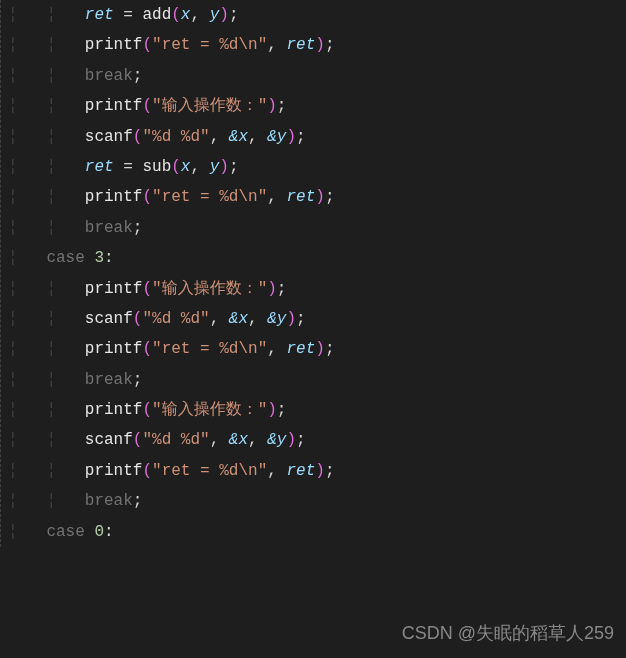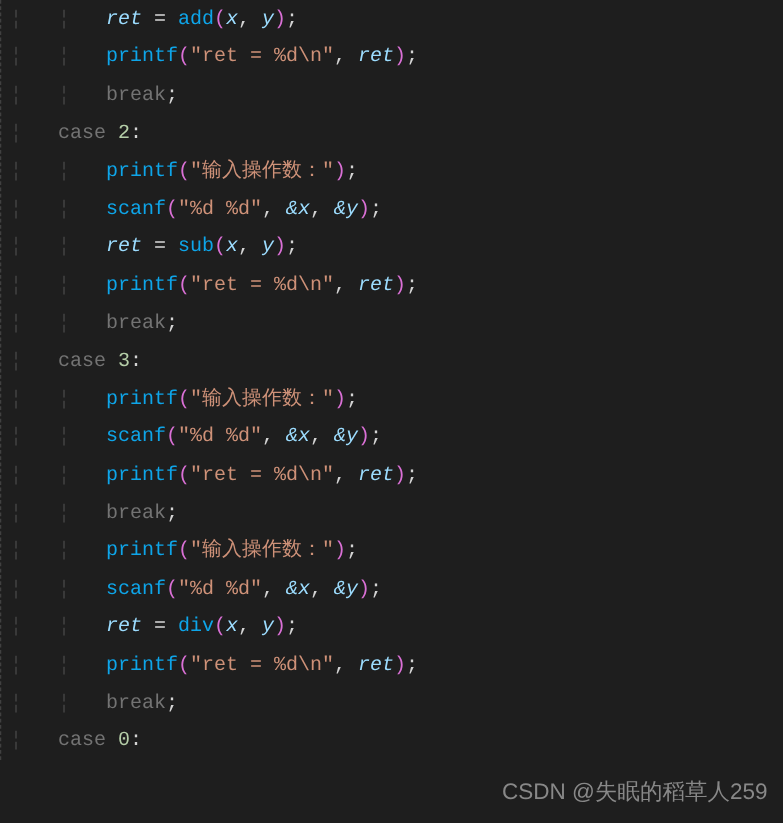--- a/index.html
+++ b/index.html
@@ -25,21 +25,21 @@
       bottom: 0;
       width: 1px;
       border-left: 1px dashed #404040;
     }
     .code-line {
       white-space: pre;
       position: relative;
       padding-left: 0;
     }
     .kw { color: #737373; }
-    .fn { color: #0ea5e9; }
+    .fn { color: #e5e5e5; }
     .var { color: #9cdcfe; font-style: italic; }
     .num { color: #b5cea8; }
     .str { color: #ce9178; }
     .op { color: #d4d4d4; }
     .p-pink { color: #da70d6; }
     .semi { color: #d4d4d4; }
     .watermark {
       position: absolute;
       bottom: 8px;
       right: 12px;
@@ -54,21 +54,20 @@
 
 <div class="editor">
   <div class="gutter-line"></div>
 
   <div class="code-line"><span class="ig">¦   </span><span class="ig">¦   </span><span class="var">ret</span><span class="op"> = </span><span class="fn">add</span><span class="p-pink">(</span><span class="var">x</span><span class="op">, </span><span class="var">y</span><span class="p-pink">)</span><span class="semi">;</span></div>
 
   <div class="code-line"><span class="ig">¦   </span><span class="ig">¦   </span><span class="fn">printf</span><span class="p-pink">(</span><span class="str">"ret = %d\n"</span><span class="op">, </span><span class="var">ret</span><span class="p-pink">)</span><span class="semi">;</span></div>
 
   <div class="code-line"><span class="ig">¦   </span><span class="ig">¦   </span><span class="kw">break</span><span class="semi">;</span></div>
 
-  <div class="code-line"><span class="ig">¦   </span><span class="kw">case</span> <span class="num">2</span><span class="op">:</span></div>
 
   <div class="code-line"><span class="ig">¦   </span><span class="ig">¦   </span><span class="fn">printf</span><span class="p-pink">(</span><span class="str">"输入操作数："</span><span class="p-pink">)</span><span class="semi">;</span></div>
 
   <div class="code-line"><span class="ig">¦   </span><span class="ig">¦   </span><span class="fn">scanf</span><span class="p-pink">(</span><span class="str">"%d %d"</span><span class="op">, </span><span class="var">&amp;x</span><span class="op">, </span><span class="var">&amp;y</span><span class="p-pink">)</span><span class="semi">;</span></div>
 
   <div class="code-line"><span class="ig">¦   </span><span class="ig">¦   </span><span class="var">ret</span><span class="op"> = </span><span class="fn">sub</span><span class="p-pink">(</span><span class="var">x</span><span class="op">, </span><span class="var">y</span><span class="p-pink">)</span><span class="semi">;</span></div>
 
   <div class="code-line"><span class="ig">¦   </span><span class="ig">¦   </span><span class="fn">printf</span><span class="p-pink">(</span><span class="str">"ret = %d\n"</span><span class="op">, </span><span class="var">ret</span><span class="p-pink">)</span><span class="semi">;</span></div>
 
   <div class="code-line"><span class="ig">¦   </span><span class="ig">¦   </span><span class="kw">break</span><span class="semi">;</span></div>
@@ -82,21 +81,20 @@
 
   <div class="code-line"><span class="ig">¦   </span><span class="ig">¦   </span><span class="fn">printf</span><span class="p-pink">(</span><span class="str">"ret = %d\n"</span><span class="op">, </span><span class="var">ret</span><span class="p-pink">)</span><span class="semi">;</span></div>
 
   <div class="code-line"><span class="ig">¦   </span><span class="ig">¦   </span><span class="kw">break</span><span class="semi">;</span></div>
 
 
   <div class="code-line"><span class="ig">¦   </span><span class="ig">¦   </span><span class="fn">printf</span><span class="p-pink">(</span><span class="str">"输入操作数："</span><span class="p-pink">)</span><span class="semi">;</span></div>
 
   <div class="code-line"><span class="ig">¦   </span><span class="ig">¦   </span><span class="fn">scanf</span><span class="p-pink">(</span><span class="str">"%d %d"</span><span class="op">, </span><span class="var">&amp;x</span><span class="op">, </span><span class="var">&amp;y</span><span class="p-pink">)</span><span class="semi">;</span></div>
 
-  <div class="code-line"><span class="ig">¦   </span><span class="ig">¦   </span><span class="var">ret</span><span class="op"> = </span><span class="fn">div</span><span class="p-pink">(</span><span class="var">x</span><span class="op">, </span><span class="var">y</span><span class="p-pink">)</span><span class="semi">;</span></div>
 
   <div class="code-line"><span class="ig">¦   </span><span class="ig">¦   </span><span class="fn">printf</span><span class="p-pink">(</span><span class="str">"ret = %d\n"</span><span class="op">, </span><span class="var">ret</span><span class="p-pink">)</span><span class="semi">;</span></div>
 
   <div class="code-line"><span class="ig">¦   </span><span class="ig">¦   </span><span class="kw">break</span><span class="semi">;</span></div>
 
   <div class="code-line"><span class="ig">¦   </span><span class="kw">case</span> <span class="num">0</span><span class="op">:</span></div>
 
 </div>
 
 <div class="watermark">CSDN @失眠的稻草人259</div>

